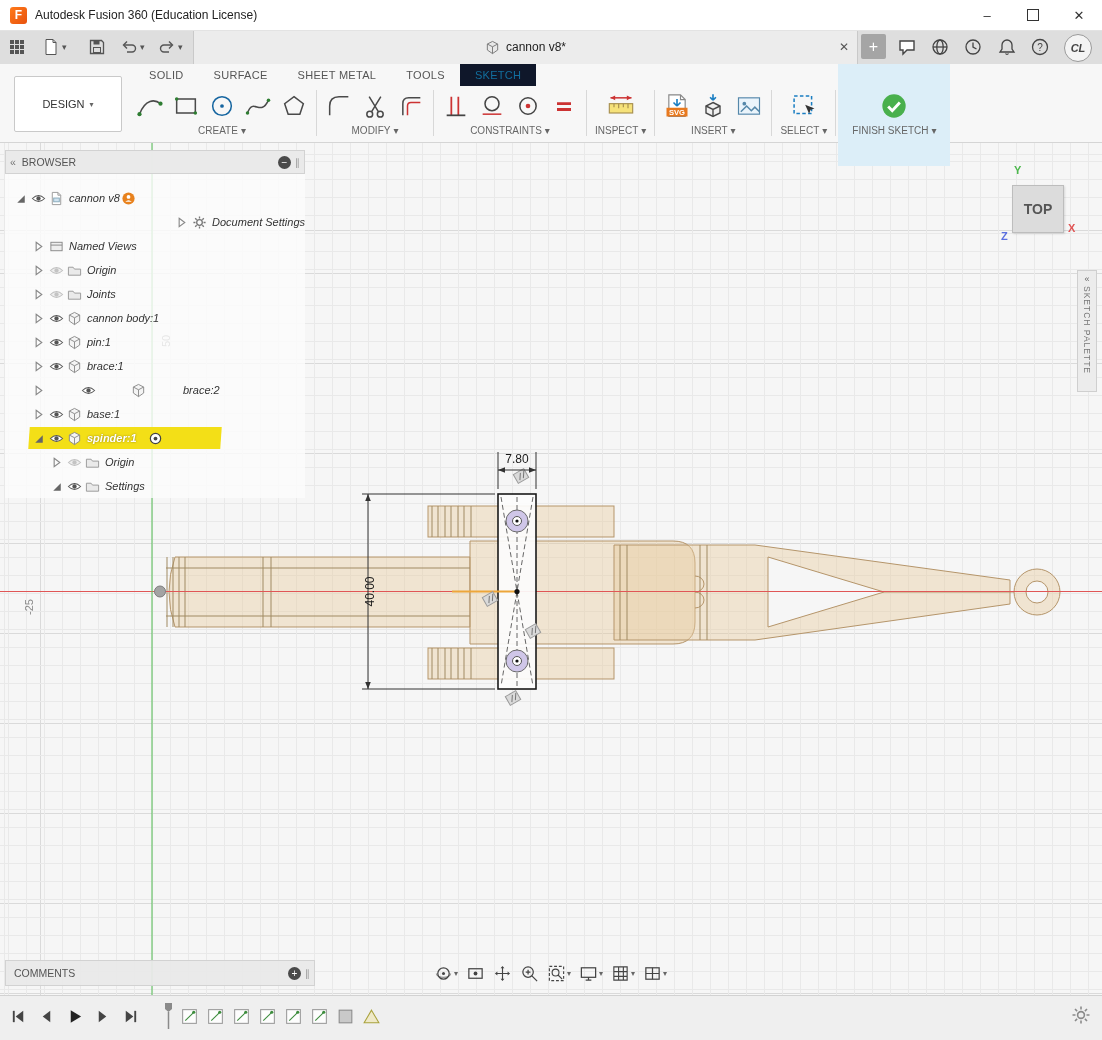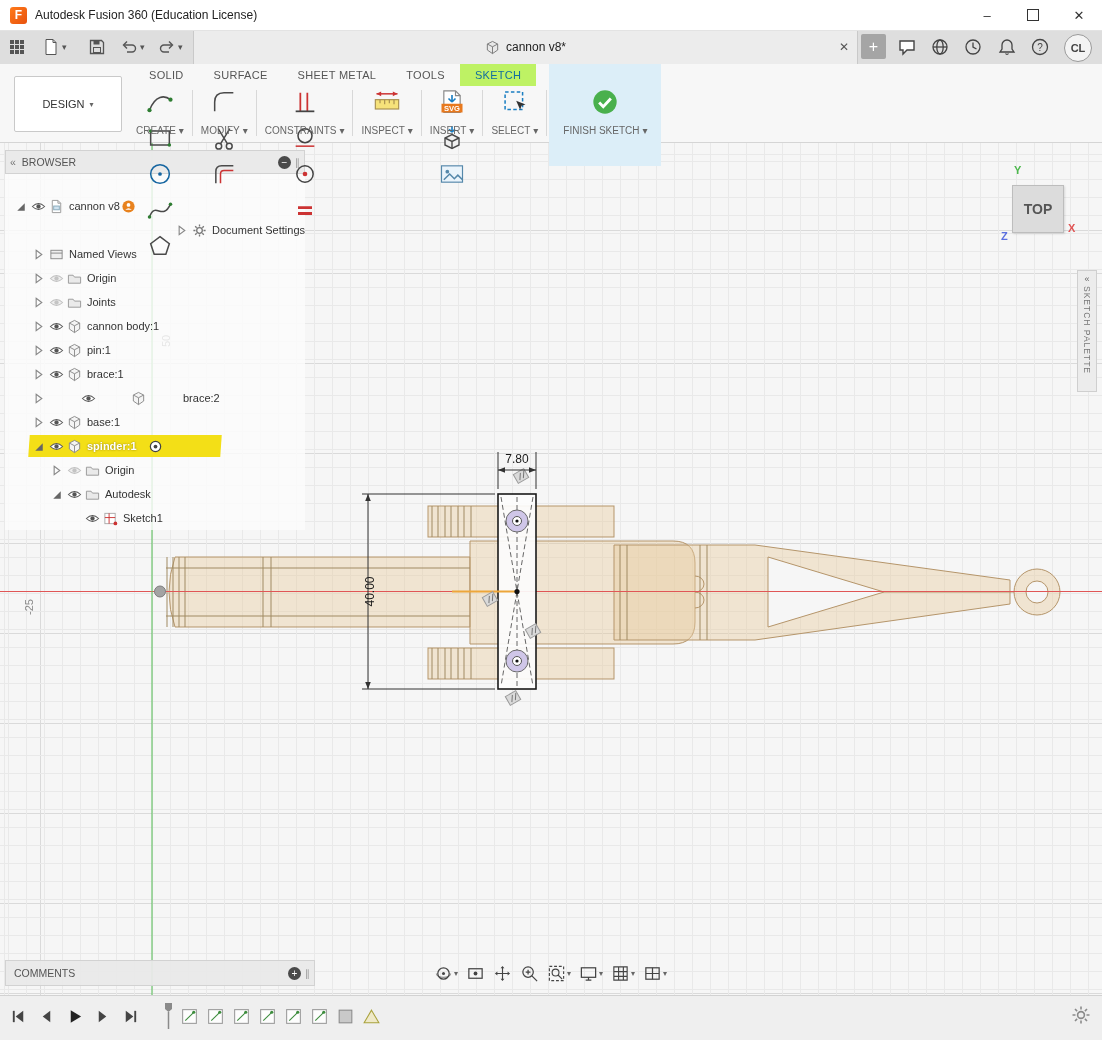--- a/index.html
+++ b/index.html
@@ -27,34 +27,34 @@
   #doc-tab{position:absolute;left:193px;top:0;width:663px;height:34px;background:#ececec;
            border-left:1px solid #c9c9c9;border-right:1px solid #c9c9c9;
            display:flex;align-items:center;justify-content:center;}
   #doc-tab-label{font-size:12px;color:#222;margin-left:6px;}
   #tab-close{position:absolute;right:8px;top:9px;font-size:12px;color:#555;line-height:16px;}
   #new-tab{position:absolute;left:861px;top:4px;width:25px;height:25px;background:#a5a5a5;
            color:#fff;font-size:16px;border-radius:2px;display:flex;align-items:center;justify-content:center;}
   .tr-icon{position:absolute;top:7px;width:20px;height:20px;color:#444;}
   #avatar{position:absolute;left:1064px;top:4px;width:26px;height:26px;border-radius:50%;
           background:#f4f4f4;border:1px solid #9a9a9a;color:#444;font-size:11px;font-weight:bold;
-          display:flex;align-items:center;justify-content:center;}
+          display:flex;align-items:center;justify-content:center;font-style:italic;}
 
   
   #ribbon{position:absolute;top:64px;left:0;width:1102px;height:78px;background:#f7f7f7;
           border-bottom:1px solid #d5d5d5;z-index:38;}
   #design-btn{position:absolute;left:14px;top:12px;width:106px;height:54px;background:#fff;
               border:1px solid #c9c9c9;border-radius:2px;display:flex;align-items:center;
               justify-content:center;font-size:11px;color:#333;gap:5px;}
   #ribbon-tabs{position:absolute;left:134px;top:0;height:22px;display:flex;}
   .rtab{padding:0 15px;font-size:11px;color:#555;display:flex;align-items:center;letter-spacing:.3px;}
-  .rtab.active{background:#bef264;color:#126e9e;}
+  .rtab.active{background:#0f172a;color:#126e9e;}
   #ribbon-tools{position:absolute;left:130px;top:22px;height:55px;display:flex;align-items:flex-start;}
   .rgroup{display:flex;flex-direction:column;align-items:center;padding:2px 6px 0 6px;}
-  .ricons{display:flex;align-items:center;gap:8px;height:36px;flex-direction:column;}
+  .ricons{display:flex;align-items:center;gap:8px;height:36px;}
   .rbtn{width:28px;height:28px;display:flex;align-items:center;justify-content:center;}
   .rlabel{font-size:10px;color:#666;margin-top:1px;display:flex;gap:3px;align-items:center;}
   .rsep{width:1px;height:46px;background:#d8d8d8;margin:4px 2px 0 2px;}
   #finish-group{background:#dceef8;height:78px;margin-top:-22px;padding-top:24px;padding-left:14px;padding-right:14px;}
 
   
   #canvas{position:absolute;left:0;top:142px;width:1102px;height:853px;background-color:#f6f6f6;
     background-image:
       repeating-linear-gradient(90deg,#e9e9e9 0 1px,transparent 1px 18px),
       repeating-linear-gradient(0deg,#e9e9e9 0 1px,transparent 1px 18px),
@@ -77,21 +77,21 @@
 
   
   #browser{position:absolute;left:5px;top:150px;width:300px;z-index:20;
            background:rgba(252,252,252,.8);}
   #browser-header{height:22px;background:rgba(233,233,233,.95);border:1px solid #d2d2d2;
                   display:flex;align-items:center;font-size:10.5px;color:#555;padding:0 4px;}
   #browser-header .sp{flex:1;}
   .circ-btn{width:13px;height:13px;border-radius:50%;background:#4a4a4a;color:#fff;font-size:10px;
             line-height:13px;text-align:center;margin-right:4px;}
   .griptxt{color:#9a9a9a;font-size:10px;}
-  #browser-tree{padding-top:20px;}
+  #browser-tree{padding-top:12px;font-style:italic;}
   .tree-row{height:24px;display:flex;align-items:center;font-size:11px;color:#333;position:relative;}
   .ticn{width:18px;height:16px;display:inline-flex;align-items:center;justify-content:center;flex:0 0 18px;}
   .ticn svg{width:15px;height:15px;}
   .tlabel{margin-left:4px;white-space:nowrap;}
   .tree-row.hl::before{content:'';position:absolute;left:24px;width:192px;top:1px;bottom:1px;
            background:#f3df17;transform:skewX(-4deg);}
   .tree-row.hl .ticn,.tree-row.hl .tlabel{position:relative;}
   .tree-row.hl .tlabel{color:#fff;font-weight:bold;text-shadow:0 0 2px rgba(110,95,0,.8);margin-right:10px;}
 
   
@@ -783,38 +783,21 @@
           <svg viewBox="0 0 16 16">
             <path d="M1.5 8Q8 1.5 14.5 8 8 14.5 1.5 8z" fill="#fff" stroke="#555" stroke-width="1.1"></path>
             <circle cx="8" cy="8" r="2.3" fill="#555"></circle>
           </svg>
         </span>
         <span class="ticn">
           <svg viewBox="0 0 16 16">
             <path d="M1.5 4.5h5l1.5 2h6.5v6.5h-13z" fill="#eaeaea" stroke="#999"></path>
           </svg>
         </span>
-        <span class="tlabel">Autodesk</span>
-      </div>
-      <div class="tree-row" style="padding-left: 60px;">
-        <span class="ticn"></span>
-        <span class="ticn">
-          <svg viewBox="0 0 16 16">
-            <path d="M1.5 8Q8 1.5 14.5 8 8 14.5 1.5 8z" fill="#fff" stroke="#555" stroke-width="1.1"></path>
-            <circle cx="8" cy="8" r="2.3" fill="#555"></circle>
-          </svg>
-        </span>
-        <span class="ticn">
-          <svg viewBox="0 0 16 16">
-            <rect x="2" y="2.5" width="11" height="11" fill="#fff" stroke="#aaa"></rect>
-            <path d="M2 7h11M6.5 2.5v11" stroke="#c33" fill="none"></path>
-            <circle cx="13.2" cy="13.2" r="2" fill="#c33"></circle>
-          </svg>
-        </span>
-        <span class="tlabel">Sketch1</span>
+        <span class="tlabel">Settings</span>
       </div>
     </div>
 </div>
 
 <div id="comments">
   <span style="margin-left:4px;">COMMENTS</span>
   <span class="sp"></span>
   <span class="circ-btn">+</span>
   <span class="griptxt">∥</span>
 </div>

